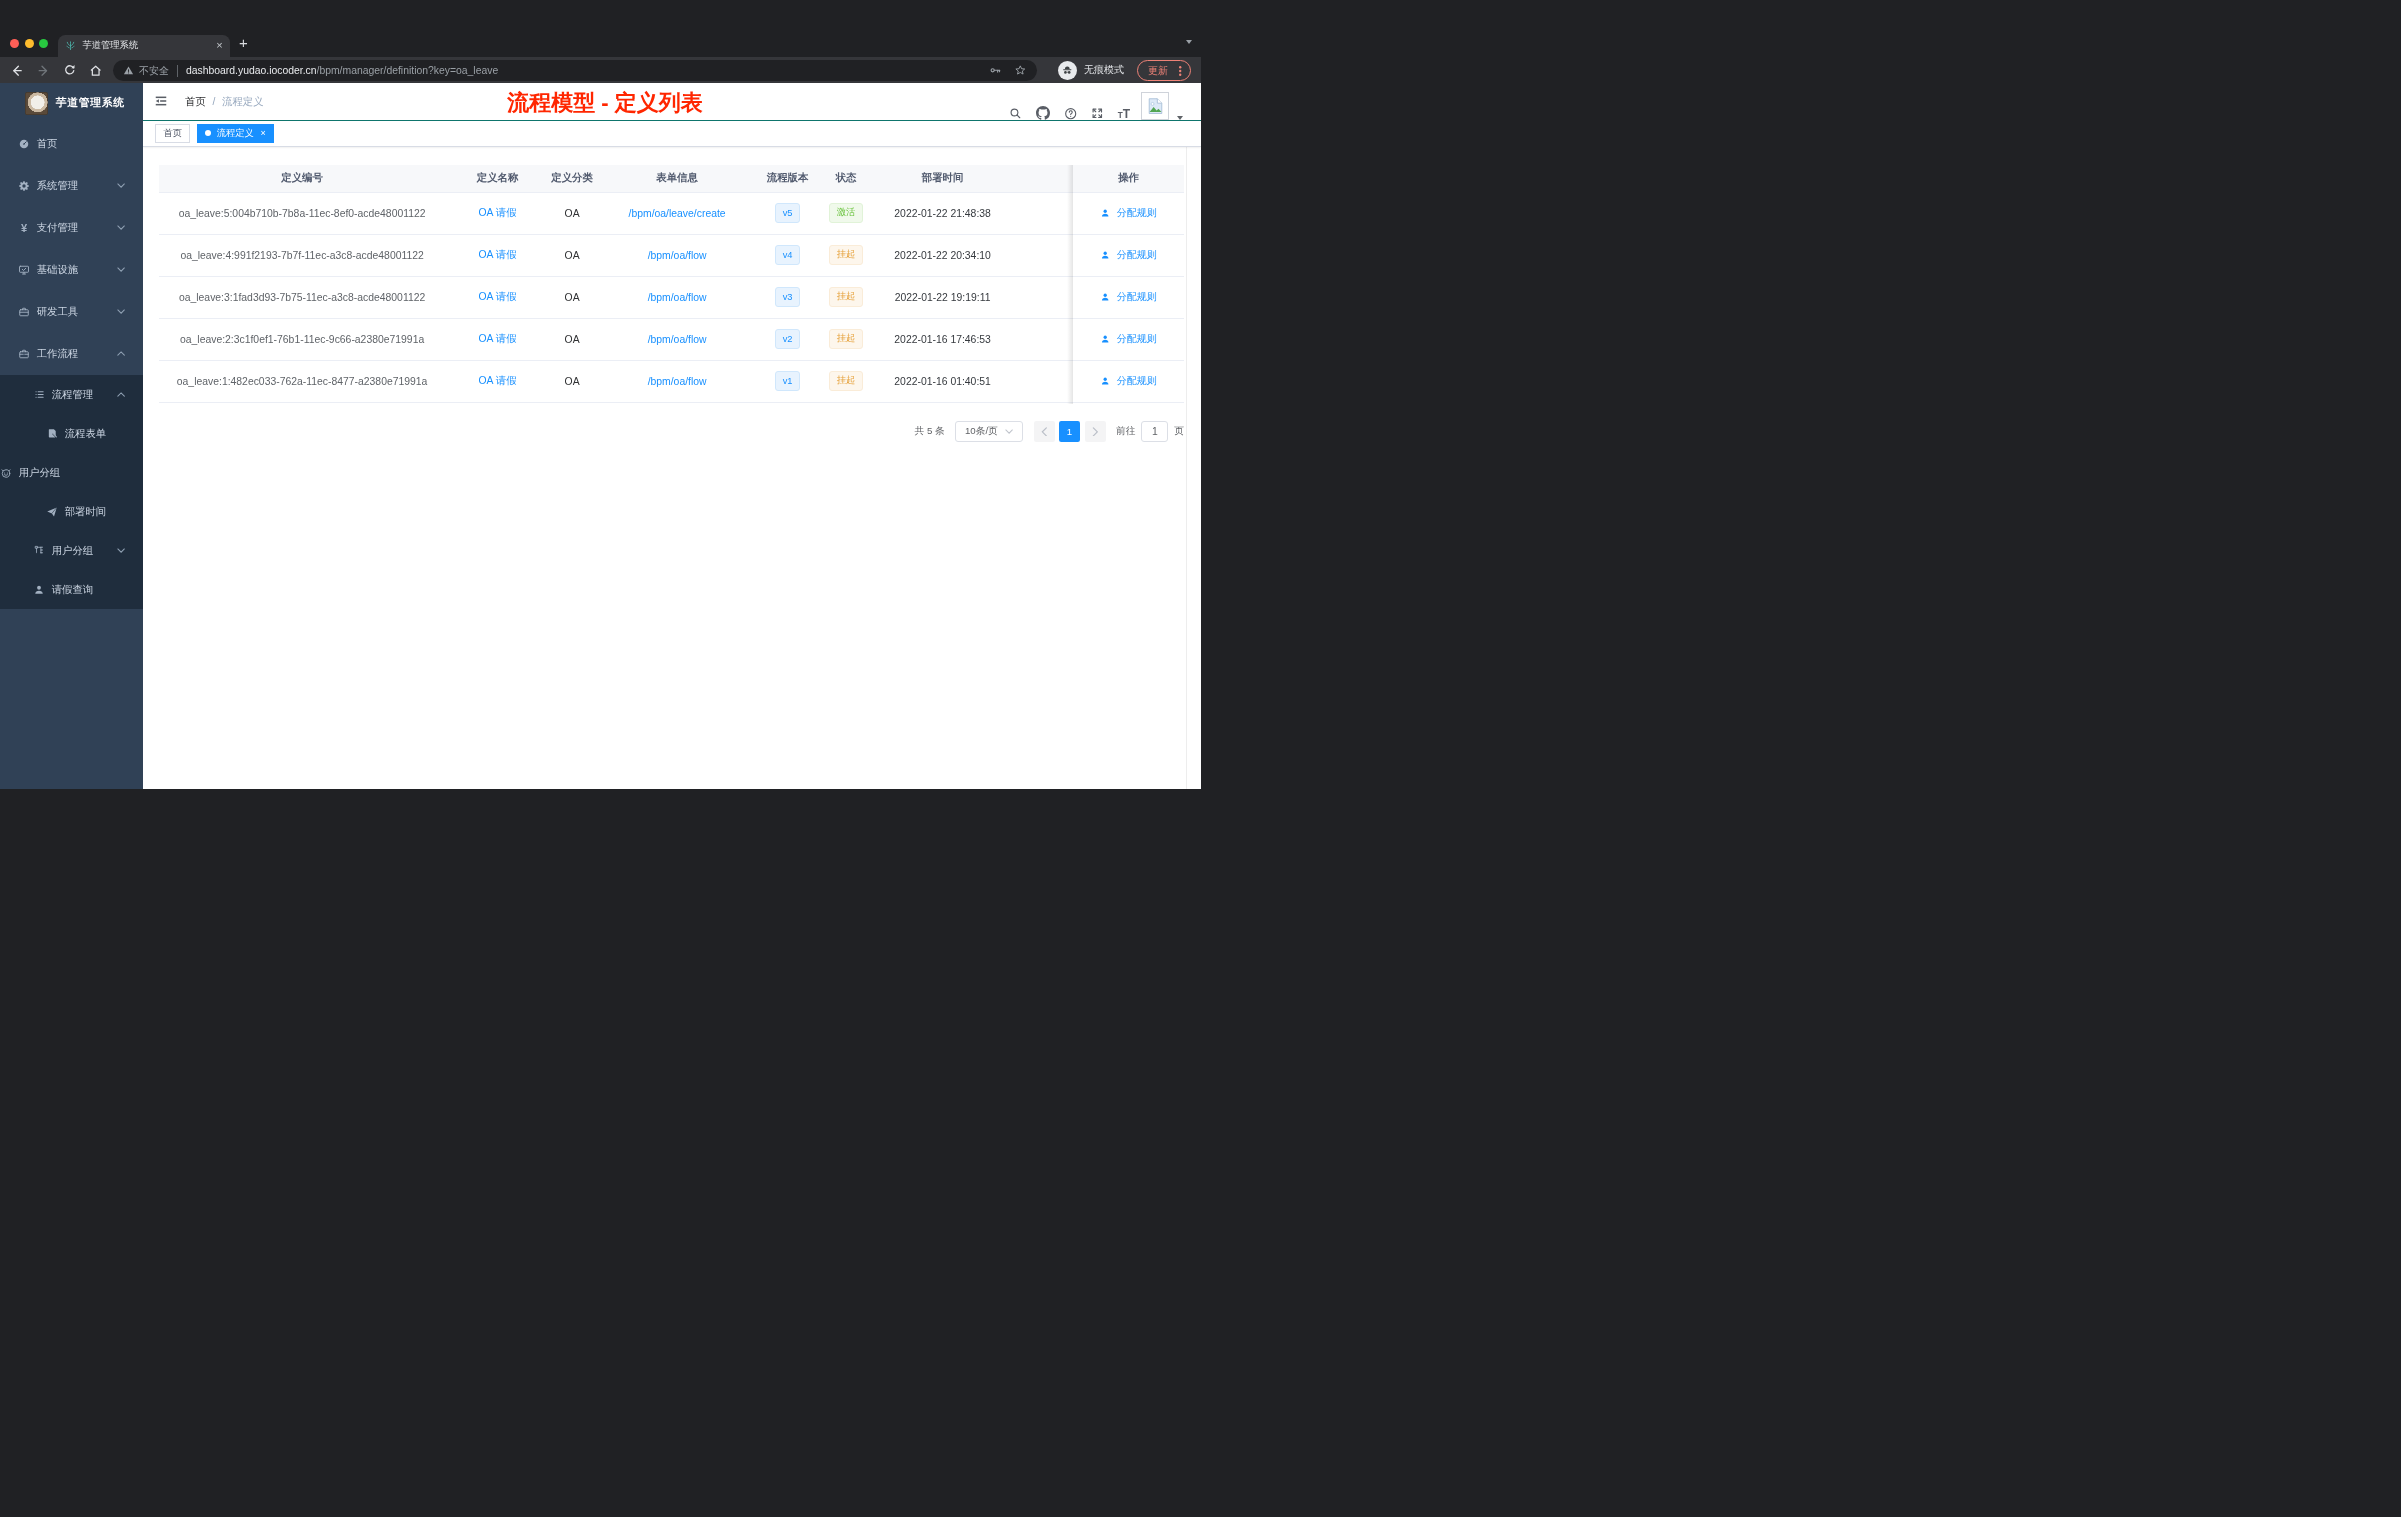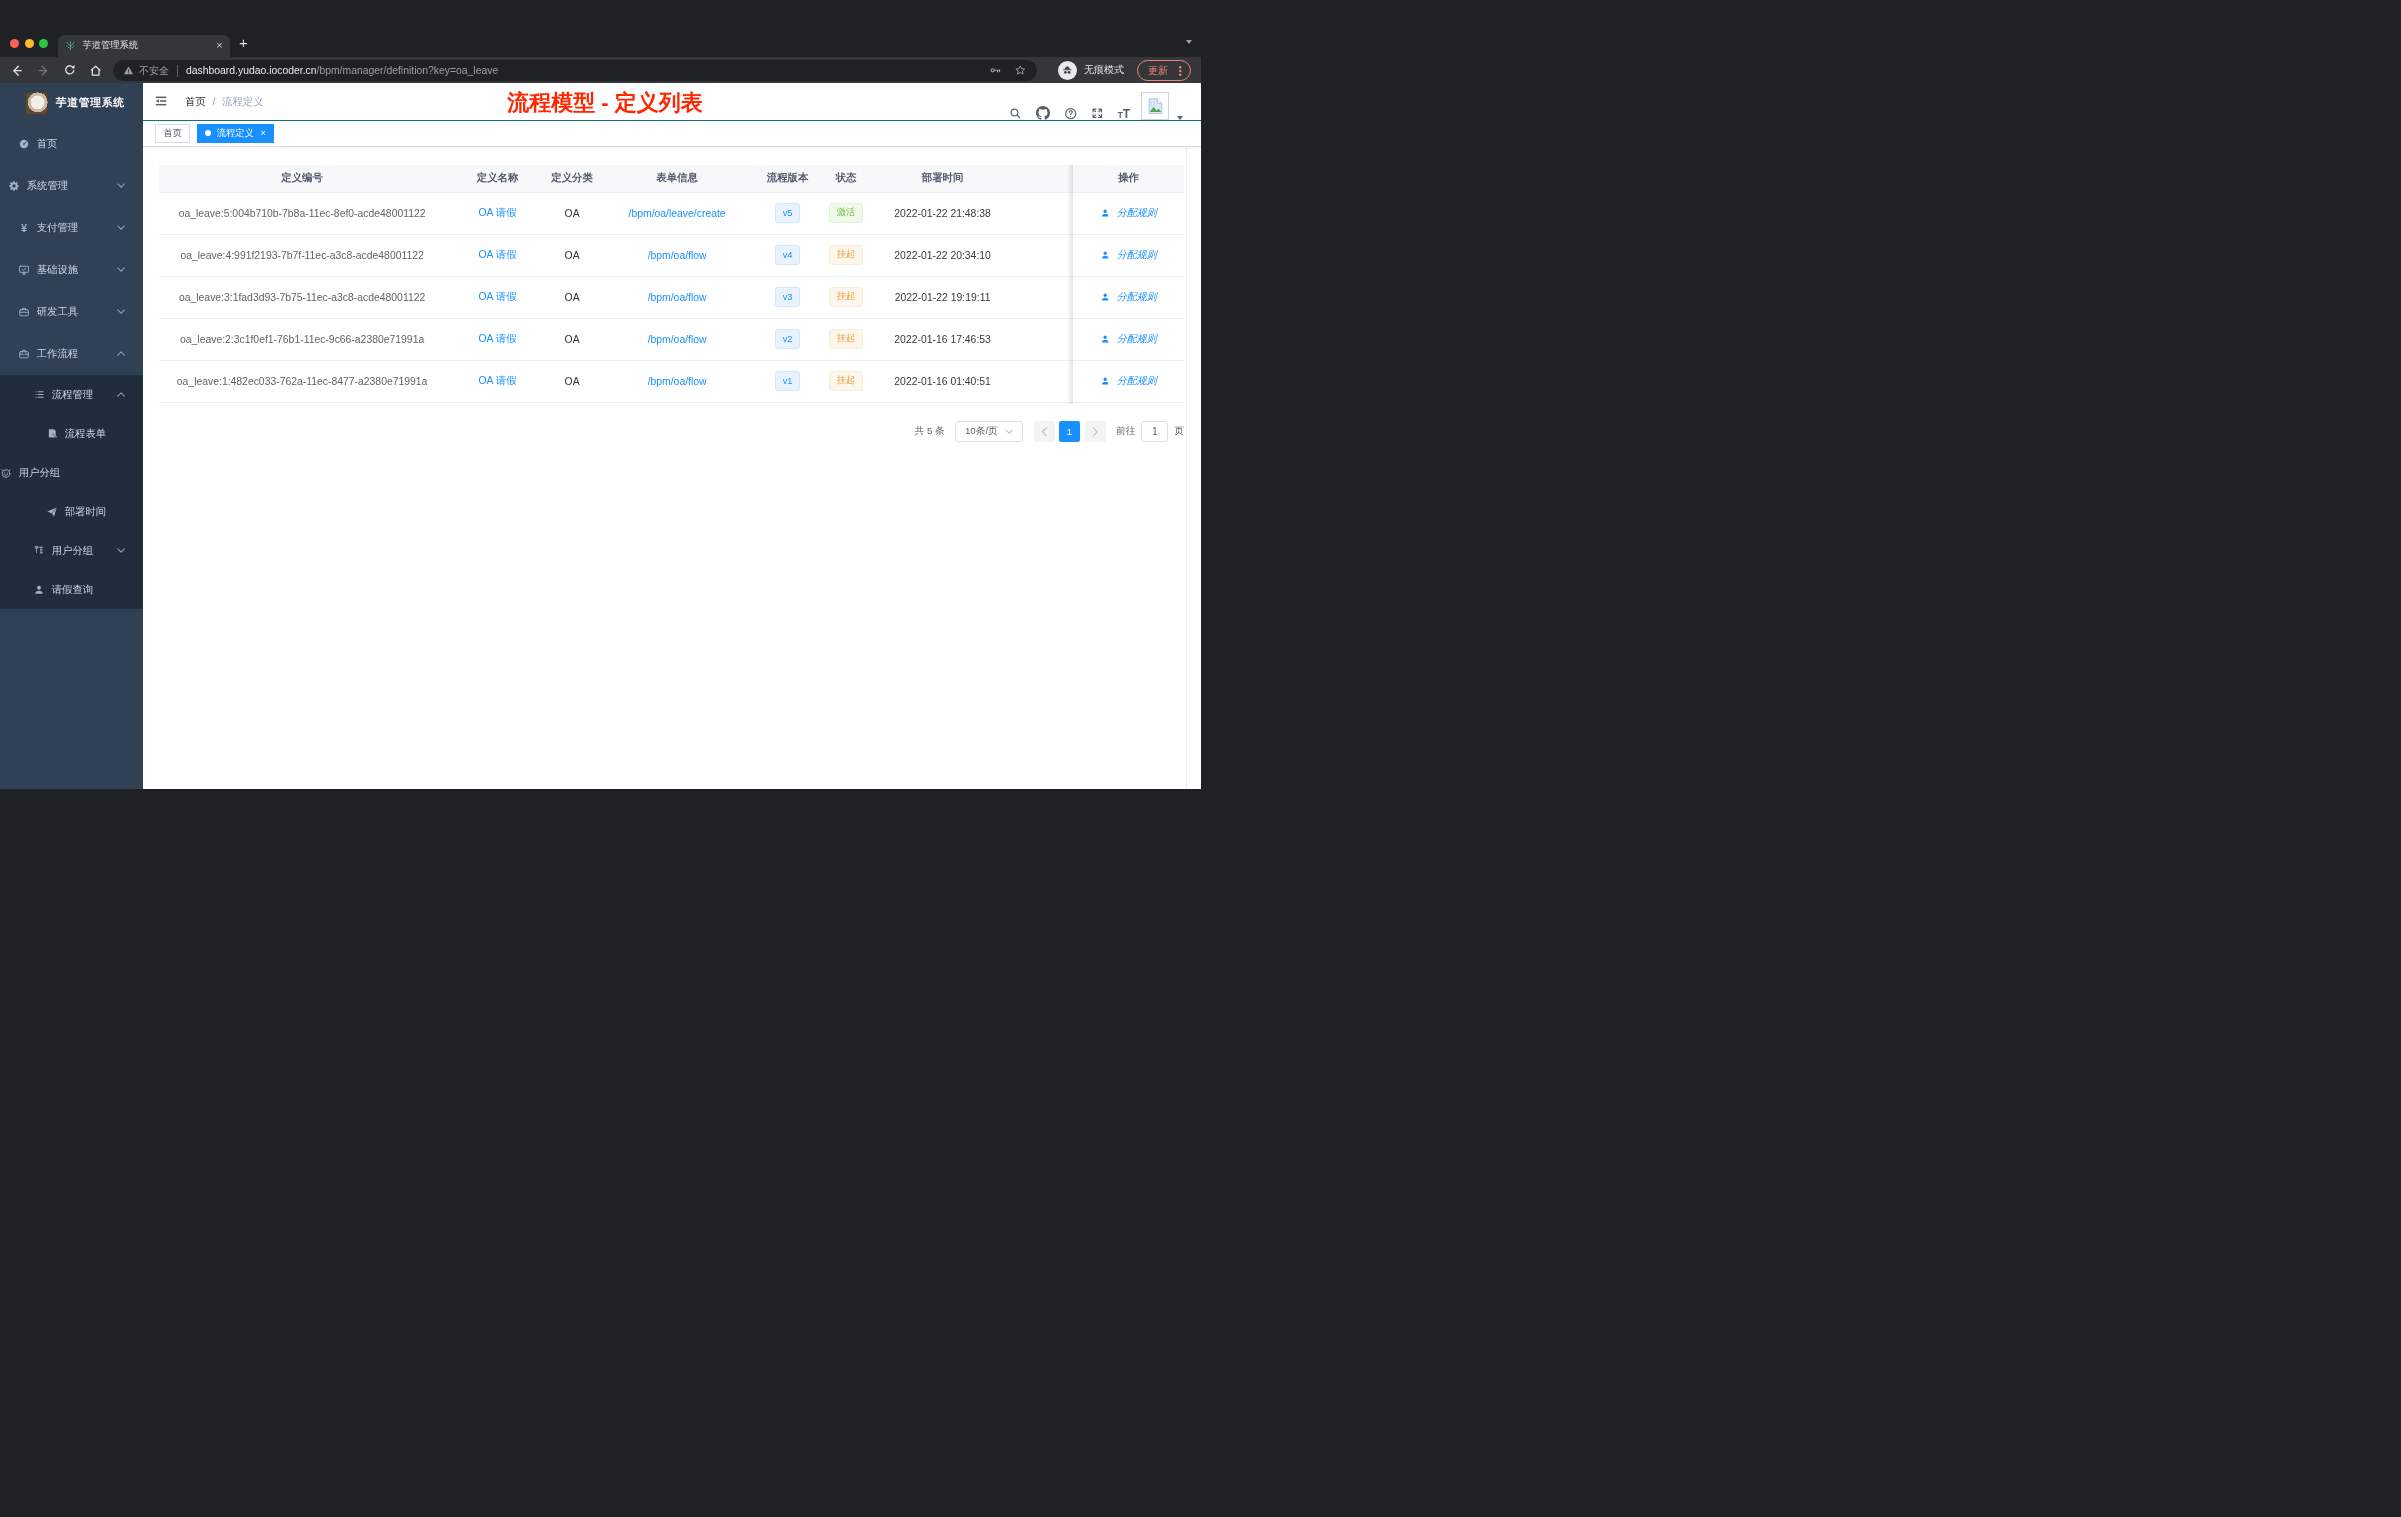--- a/index.html
+++ b/index.html
@@ -78,21 +78,21 @@
   th{height:27px;background:#f7f8fa;color:#515a6e;font-weight:bold;text-align:center;border-bottom:0.7px solid #ebeef5;}
   td{height:42px;text-align:center;border-bottom:0.7px solid #ebeef5;color:#606266;overflow:hidden;white-space:nowrap;}
   .cell-id{color:#5f6368;}
   .cell-cat{color:#303133;}
   .cell-time{color:#35393e;}
   a.blue{color:#1890ff;text-decoration:none;cursor:pointer;}
   .tag{display:inline-flex;align-items:center;height:19.3px;padding:0 6.7px;border-radius:3px;font-size:9.3px;border:0.7px solid;}
   .tag.info{color:#1890ff;background:#e8f3fe;border-color:#d0e7fc;}
   .tag.success{color:#67c23a;background:#f0f9eb;border-color:#e1f3d8;}
   .tag.warning{color:#e6a23c;background:#fdf6ec;border-color:#faecd8;}
-  .oplink{color:#1890ff;font-size:10px;display:inline-flex;align-items:center;gap:6px;cursor:pointer;font-style:italic;}
+  .oplink{color:#1890ff;font-size:10px;display:inline-flex;align-items:center;gap:6px;cursor:pointer;}
   .fixed-shadow{position:absolute;left:908px;top:0;width:6.7px;height:239px;pointer-events:none;
                 background:linear-gradient(to left,rgba(0,0,0,.10),rgba(0,0,0,0));}
   
   .pager-row{position:absolute;top:274px;right:17px;display:flex;align-items:center;font-size:9.7px;color:#606266;}
   .pg-total{margin-right:10.4px;}
   .pg-select{width:68px;height:21px;border:0.7px solid #dcdfe6;border-radius:3px;display:flex;align-items:center;
              justify-content:center;gap:7.4px;margin-right:10.4px;cursor:pointer;}
   .pg-btn{width:21px;height:21px;background:#f4f4f5;border-radius:2.2px;display:flex;align-items:center;justify-content:center;color:#b9bec7;cursor:pointer;}
   .pg-page{width:21px;height:21px;background:#1890ff;border-radius:2.2px;display:flex;align-items:center;justify-content:center;color:#fff;margin:0 4.5px;font-size:9.7px;cursor:pointer;}
   .pg-jump{margin-left:10.4px;display:flex;align-items:center;gap:6px;}
@@ -208,21 +208,21 @@
         <div class="mi" style="height: 42px; padding-left: 18px;">
           <span class="mico">
             <svg width="12" height="12" viewBox="0 0 24 24" fill="none" stroke="currentColor" stroke-width="1.8" stroke-linecap="round" stroke-linejoin="round">
               <circle cx="12" cy="12" r="8.5" fill="currentColor" stroke="none"></circle>
               <path d="M12 12 16.5 7.5" stroke="#304156" stroke-width="2"></path>
               <circle cx="12" cy="12" r="1.6" fill="#304156" stroke="none"></circle>
             </svg>
           </span>
           <span class="mlabel">首页</span>
         </div>
-        <div class="mi" style="height: 42px; padding-left: 8px;">
+        <div class="mi" style="height: 42px; padding-left: 18px;">
           <span class="mico">
             <svg width="12" height="12" viewBox="0 0 24 24" fill="none" stroke="currentColor" stroke-width="1.8" stroke-linecap="round" stroke-linejoin="round">
               <path fill="currentColor" stroke="none" fill-rule="evenodd" d="M21.5 13.5v-3l-2.7-.5a7 7 0 0 0-.6-1.5l1.5-2.3-2.1-2.1-2.3 1.5a7 7 0 0 0-1.5-.6L13.5 2.5h-3L10 5a7 7 0 0 0-1.5.6L6.2 4.1 4.1 6.2l1.5 2.3a7 7 0 0 0-.6 1.5l-2.5.5v3l2.5.5a7 7 0 0 0 .6 1.5l-1.5 2.3 2.1 2.1 2.3-1.5a7 7 0 0 0 1.5.6l.5 2.5h3l.5-2.5a7 7 0 0 0 1.5-.6l2.3 1.5 2.1-2.1-1.5-2.3a7 7 0 0 0 .6-1.5ZM12 15.4a3.4 3.4 0 1 1 0-6.8 3.4 3.4 0 0 1 0 6.8Z"></path>
             </svg>
           </span>
           <span class="mlabel">系统管理</span>
           <span class="chev">
             <svg width="8.2" height="5.2" viewBox="0 0 12 8">
               <path d="M1 1.5 6 6.5 11 1.5" stroke="currentColor" stroke-width="1.6" fill="none" stroke-linecap="round"></path>
             </svg>

